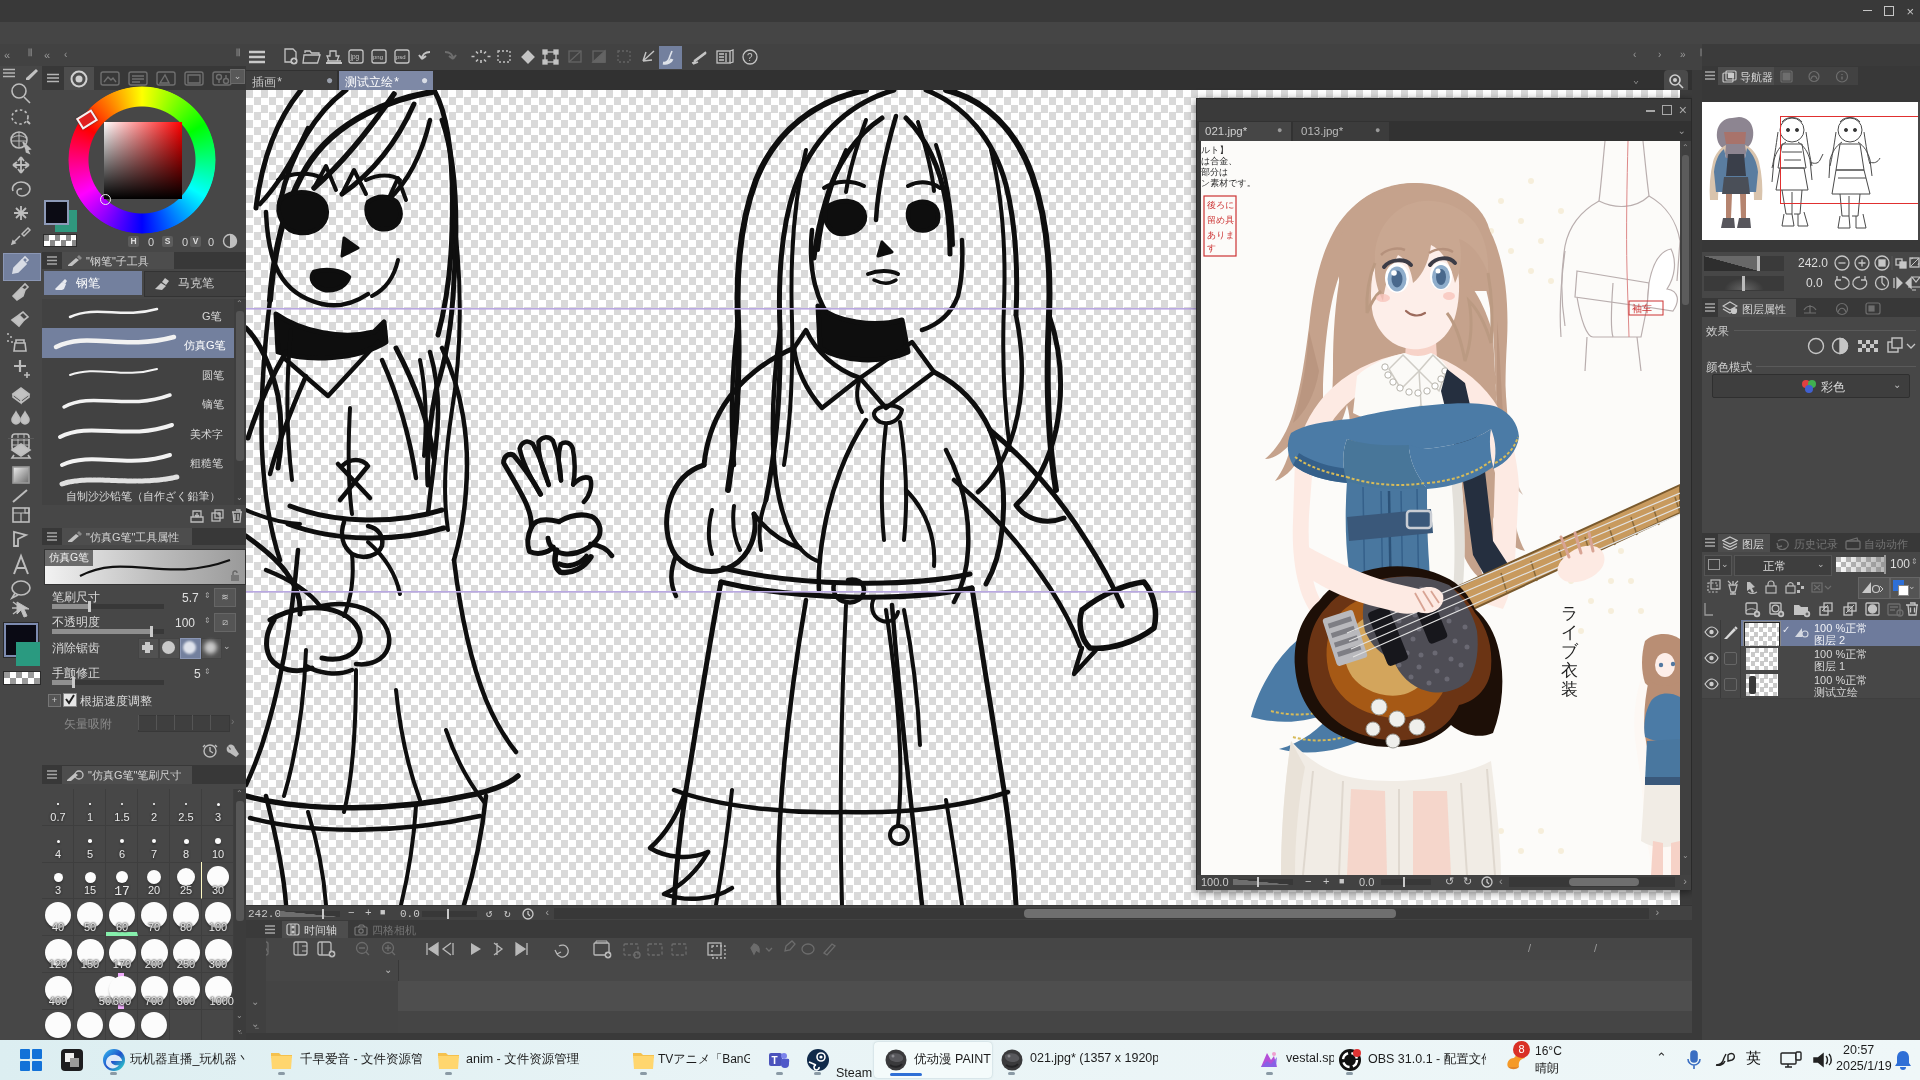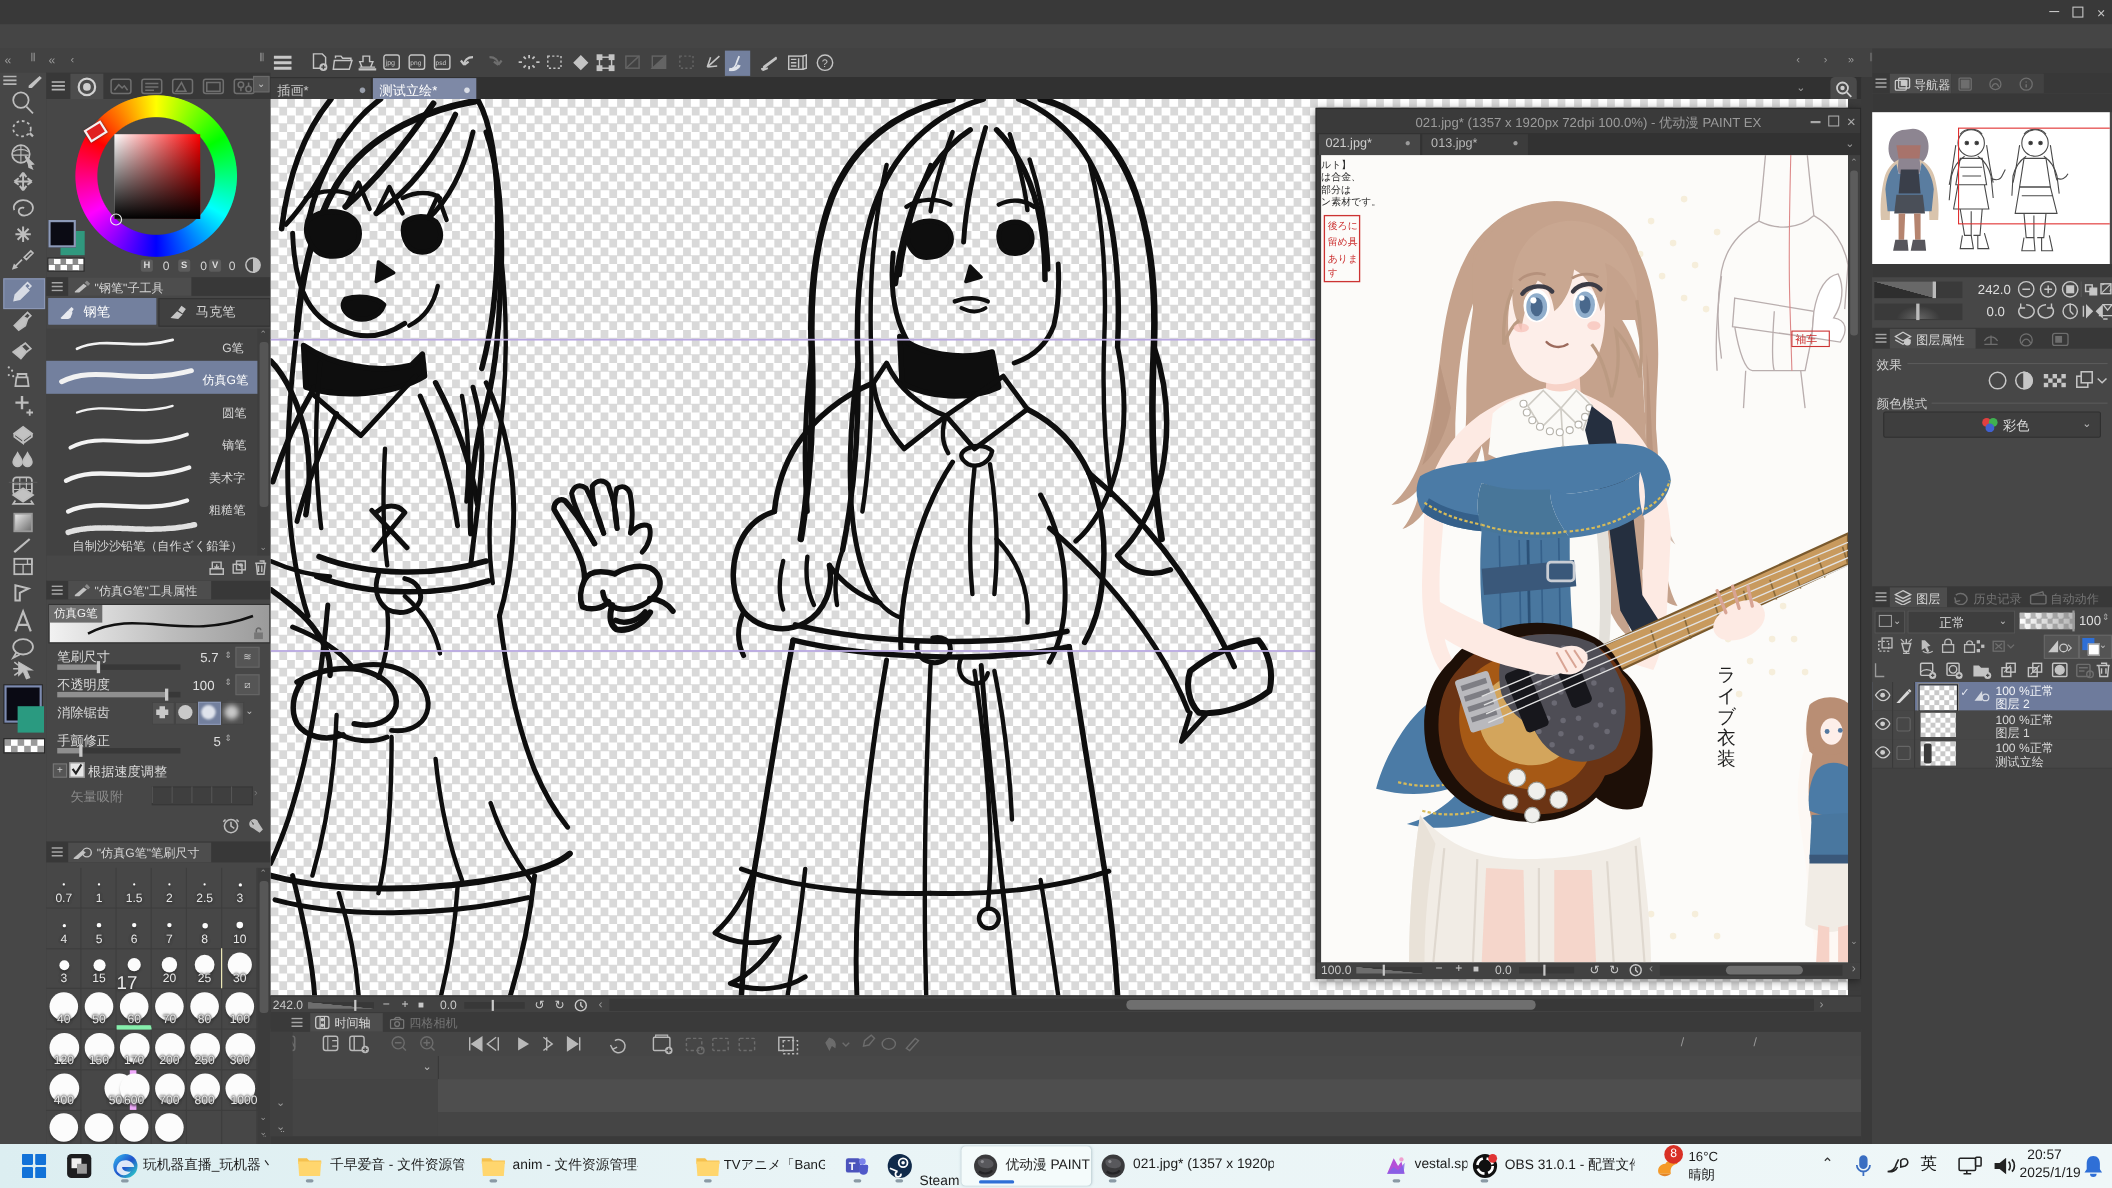--- a/index.html
+++ b/index.html
@@ -424,21 +424,21 @@
         <div class="ab" style="left:0px;top:73px;width:32px;height:37px;border-right:1px solid #3e3e3e;border-bottom:1px solid #3e3e3e;box-sizing:border-box;">
           <div style="position:absolute;left:11.5px;top:10.5px;width:9px;height:9px;border-radius:50%;background:#fcfcfc;box-shadow:0 2px 2px rgba(0,0,0,0.25);"></div>
           <div style="position:absolute;left:0;top:22px;width:32px;text-align:center;font-size:11px;color:#e8e8e8;text-shadow:0 0 2px #3a3a3a,0 0 2px #3a3a3a,0 1px 2px #3a3a3a;">3</div>
         </div>
         <div class="ab" style="left:32px;top:73px;width:32px;height:37px;border-right:1px solid #3e3e3e;border-bottom:1px solid #3e3e3e;box-sizing:border-box;">
           <div style="position:absolute;left:10.5px;top:9.5px;width:11px;height:11px;border-radius:50%;background:#fcfcfc;box-shadow:0 2px 2px rgba(0,0,0,0.25);"></div>
           <div style="position:absolute;left:0;top:22px;width:32px;text-align:center;font-size:11px;color:#e8e8e8;text-shadow:0 0 2px #3a3a3a,0 0 2px #3a3a3a,0 1px 2px #3a3a3a;">15</div>
         </div>
         <div class="ab" style="left:64px;top:73px;width:32px;height:37px;border-right:1px solid #3e3e3e;border-bottom:1px solid #3e3e3e;box-sizing:border-box;">
           <div style="position:absolute;left:10px;top:9px;width:12px;height:12px;border-radius:50%;background:#fcfcfc;box-shadow:0 2px 2px rgba(0,0,0,0.25);"></div>
-          <div style="position:absolute;left:0;top:22px;width:32px;font-size:17px;color:#e8e8e8;text-shadow:0 0 2px #3a3a3a,0 0 2px #3a3a3a,0 1px 2px #3a3a3a;">17</div>
+          <div style="position:absolute;left:0;top:22px;width:32px;text-align:center;font-size:13px;color:#e8e8e8;text-shadow:0 0 2px #3a3a3a,0 0 2px #3a3a3a,0 1px 2px #3a3a3a;font-family:Liberation Mono, monospace;">17</div>
         </div>
         <div class="ab" style="left:96px;top:73px;width:32px;height:37px;border-right:1px solid #3e3e3e;border-bottom:1px solid #3e3e3e;box-sizing:border-box;">
           <div style="position:absolute;left:9px;top:8px;width:14px;height:14px;border-radius:50%;background:#fcfcfc;box-shadow:0 2px 2px rgba(0,0,0,0.25);"></div>
           <div style="position:absolute;left:0;top:22px;width:32px;text-align:center;font-size:11px;color:#e8e8e8;text-shadow:0 0 2px #3a3a3a,0 0 2px #3a3a3a,0 1px 2px #3a3a3a;">20</div>
         </div>
         <div class="ab" style="left:128px;top:73px;width:32px;height:37px;border-right:1px solid #fef9c3;border-bottom:1px solid #3e3e3e;box-sizing:border-box;">
           <div style="position:absolute;left:7px;top:6px;width:18px;height:18px;border-radius:50%;background:#fcfcfc;box-shadow:0 2px 2px rgba(0,0,0,0.25);"></div>
           <div style="position:absolute;left:0;top:22px;width:32px;text-align:center;font-size:11px;color:#e8e8e8;text-shadow:0 0 2px #3a3a3a,0 0 2px #3a3a3a,0 1px 2px #3a3a3a;">25</div>
         </div>
         <div class="ab" style="left:160px;top:73px;width:32px;height:37px;border-right:1px solid #3e3e3e;border-bottom:1px solid #3e3e3e;box-sizing:border-box;">
@@ -534,21 +534,21 @@
       </div>
 
  <div class="ab" style="left:192px;top:24px;width:12px;height:251px;background:#3c3c3c;">
   <span class="ab" style="left:2px;top:0px;font-size:8px;color:#999;">⌃</span>
   <div class="ab" style="left:2px;top:12px;width:8px;height:120px;background:#575757;border-radius:3px;"></div>
   <span class="ab" style="left:2px;top:222px;font-size:8px;color:#999;">⌄</span>
   <span class="ab" style="left:2px;top:236px;font-size:8px;color:#999;">⌄̤</span>
  </div>
 </div>
 
-<div id="canvaswin" class="ab" style="left:246px;top:70px;width:1446px;height:865px;background:#313131;">
+<div id="canvaswin" class="ab" style="left:246px;top:70px;width:1446px;height:865px;background:#313131;font-family:Liberation Mono, monospace;">
   <div class="ab" style="left:0;top:0;width:1446px;height:20px;background:#313131;">
     <div class="ab" style="left:0;top:1px;width:91px;height:19px;background:#3f3f3f;color:#c8c8c8;font-size:12px;">
           <span style="position:absolute;left:6px;top:3px;">插画*</span>
           <span style="position:absolute;left:80px;top:3px;color:#9aa0ac;">●</span>
         </div>
     <div class="ab" style="left:93px;top:1px;width:94px;height:19px;background:#7e89a6;color:#fff;font-size:12px;">
           <span style="position:absolute;left:6px;top:3px;">测试立绘*</span>
           <span style="position:absolute;left:82px;top:3px;color:#d9dde6;">●</span>
         </div>
     <span class="ab" style="left:1387px;top:4px;font-size:10px;color:#999;">⌄</span>
@@ -844,21 +844,20 @@
  <div class="ab" style="left:152px;top:91px;width:1294px;height:22px;background:#454545;"></div>
  <div class="ab" style="left:0;top:18px;width:20px;height:95px;background:#404040;">
   <span class="ab" style="left:5px;top:58px;font-size:10px;color:#999;">⌄</span>
   <span class="ab" style="left:5px;top:80px;font-size:10px;color:#999;">⌄̤</span>
  </div>
  <div class="ab" style="left:0;top:113px;width:1446px;height:7px;background:#3a3a3a;"></div>
 </div>
 
 <div id="floatwin" class="ab" style="left:1196px;top:98px;width:496px;height:792px;background:#3b3b3b;box-shadow:0 2px 8px rgba(0,0,0,.5);border:1px solid #2a2a2a;box-sizing:border-box;">
  <div class="ab" style="left:0;top:0;width:494px;height:22px;background:#3a3a3a;">
-  <div class="ab" style="width:100%;top:4px;text-align:center;color:#9b9b9b;font-size:12px;">021.jpg* (1357 x 1920px 72dpi 100.0%)  - 优动漫 PAINT EX</div>
   <div class="ab" style="right:36px;top:11px;width:9px;height:1.5px;background:#a8a8a8;"></div>
   <div class="ab" style="right:19px;top:6px;width:8px;height:8px;border:1.5px solid #a8a8a8;"></div>
   <span class="ab" style="right:4px;top:3px;color:#a8a8a8;font-size:14px;">×</span>
  </div>
  <div class="ab" style="left:0;top:22px;width:494px;height:20px;background:#323232;">
   <div class="ab" style="left:2px;top:1px;width:92px;height:19px;background:#464646;">
           <span class="ab" style="left:6px;top:3px;font-size:11.5px;color:#cfcfcf;">021.jpg*</span>
           <span class="ab" style="left:78px;top:3px;font-size:9px;color:#9a9a9a;">●</span>
         </div>
   <div class="ab" style="left:96px;top:1px;width:96px;height:19px;background:#3c3c3c;">

